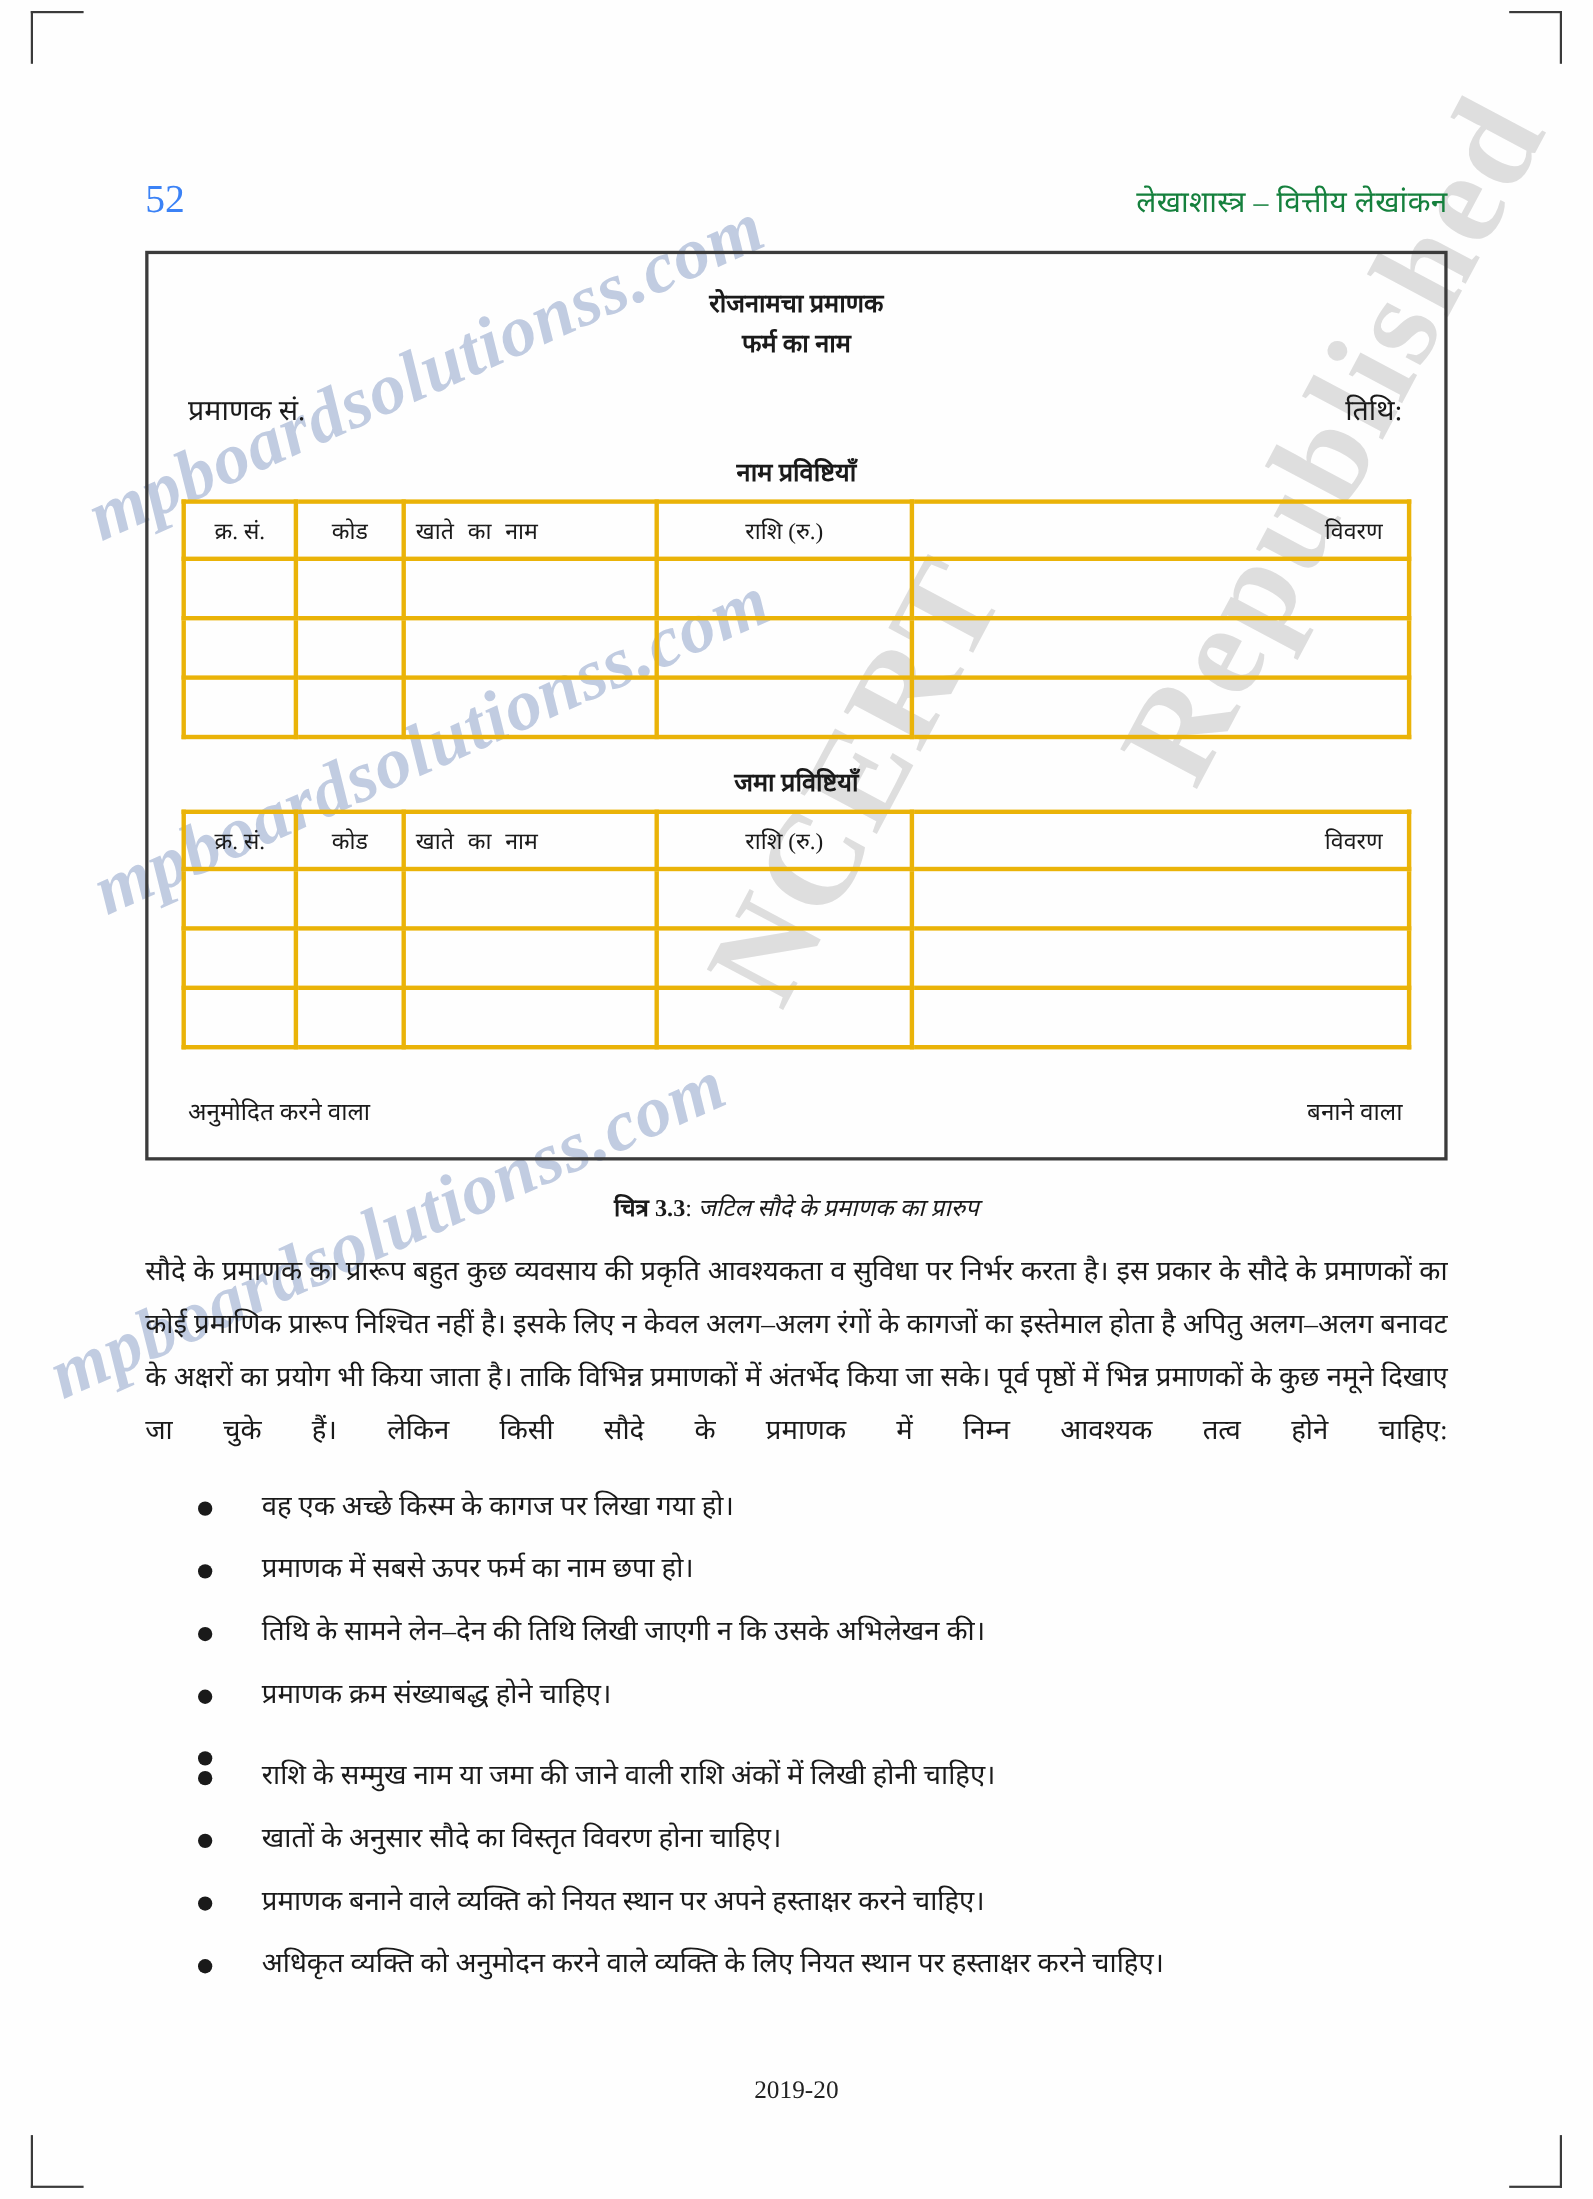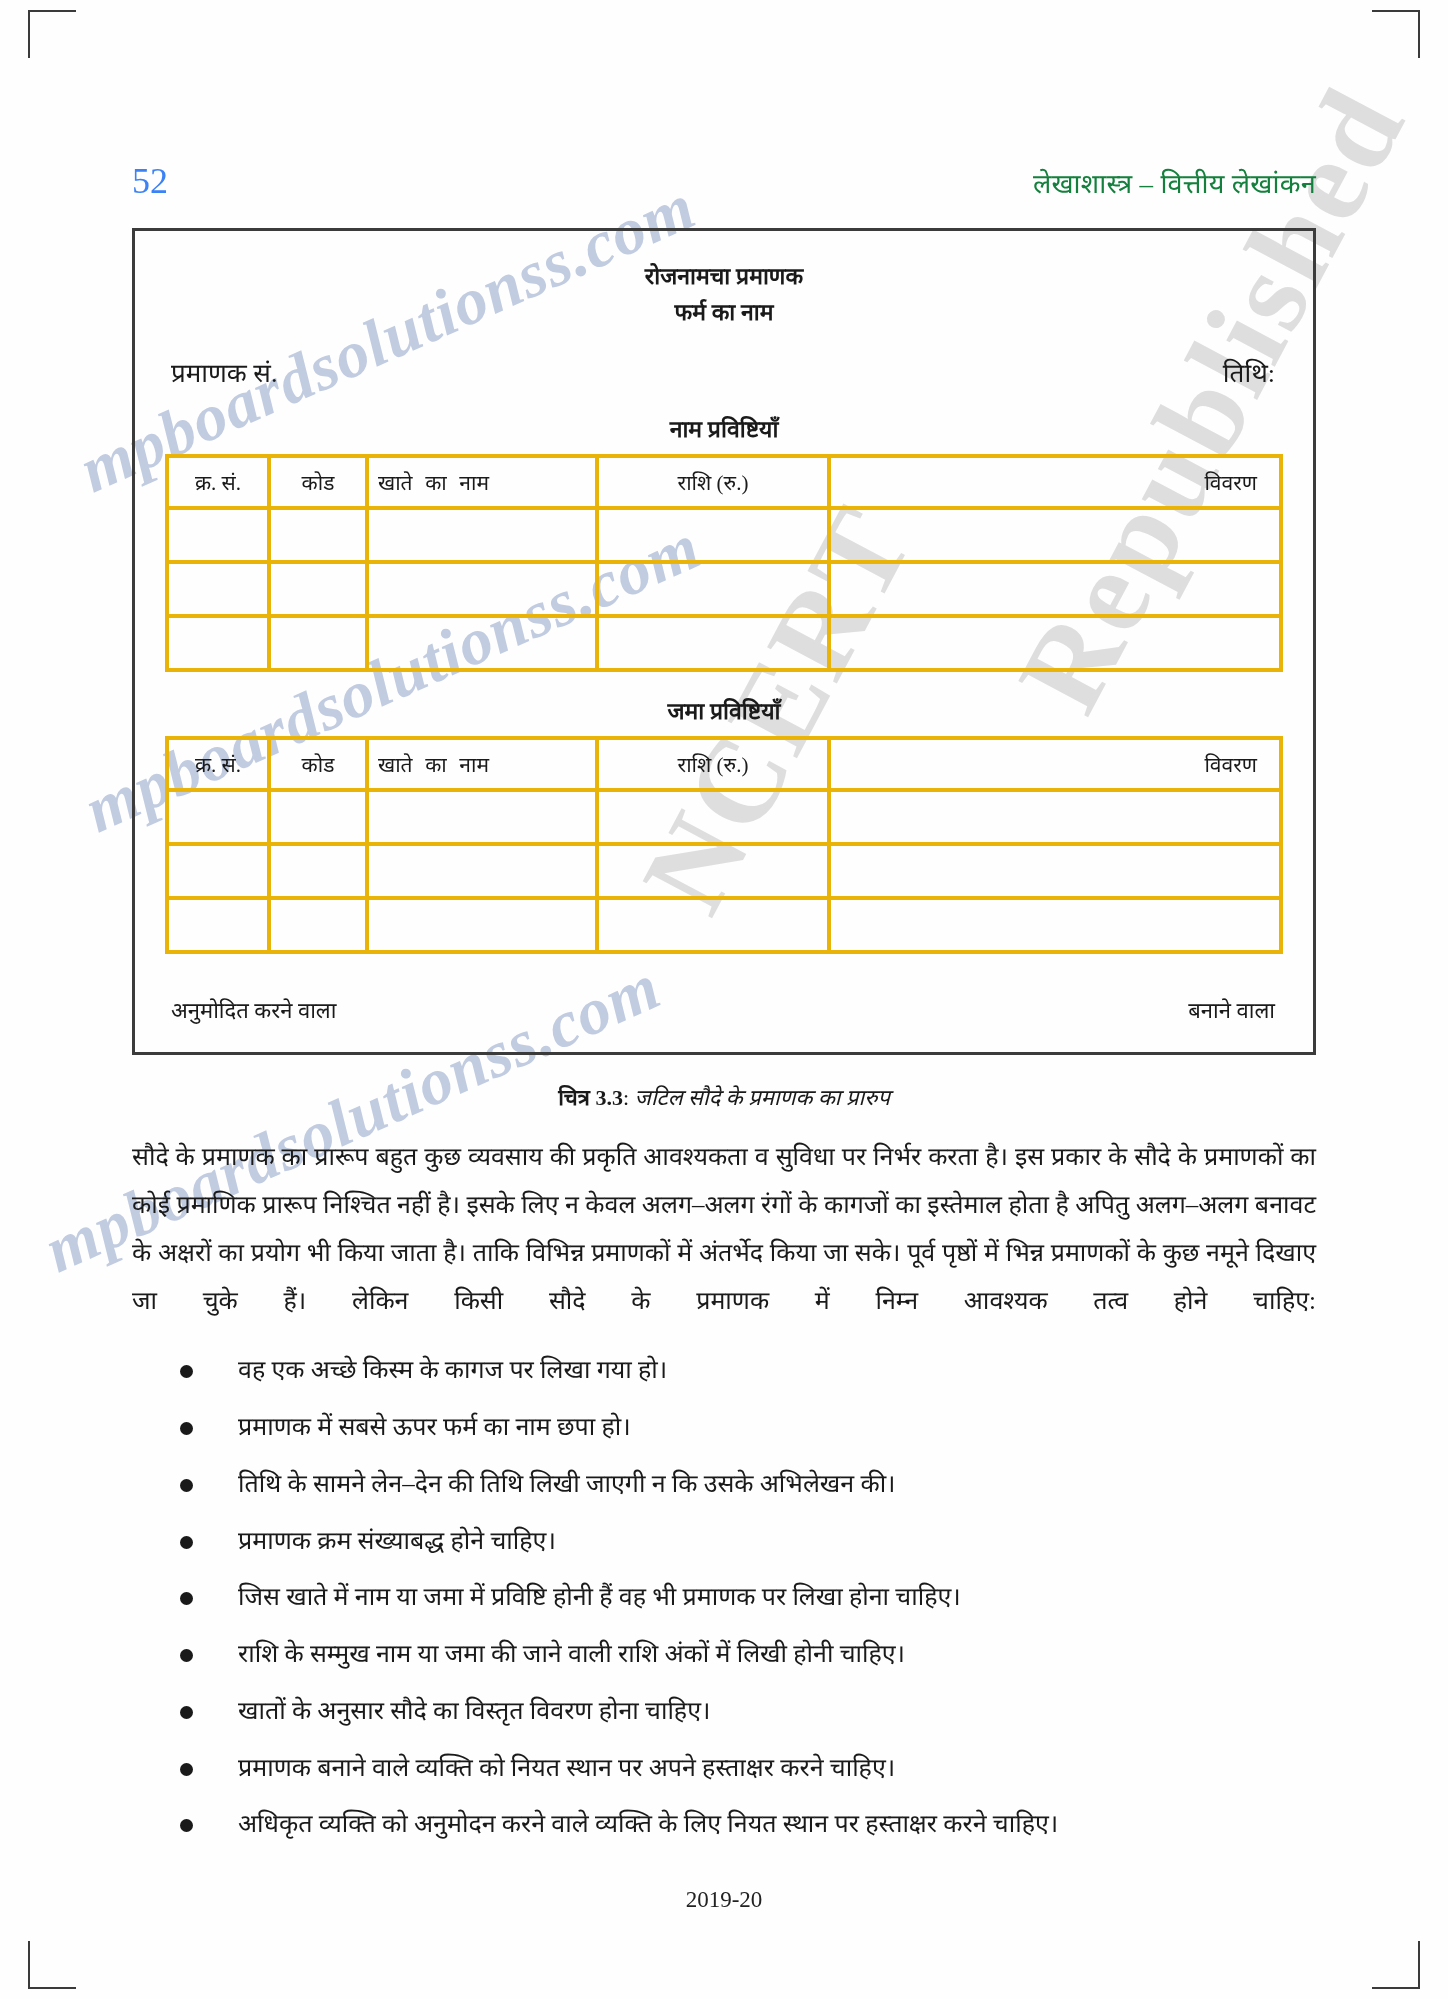--- a/index.html
+++ b/index.html
@@ -318,21 +318,21 @@
       <b>चित्र 3.3</b><span>: </span><i>जटिल सौदे के प्रमाणक का प्रारुप</i>
     </div>
 
     <p class="body-para">सौदे के प्रमाणक का प्रारूप बहुत कुछ व्यवसाय की प्रकृति आवश्यकता व सुविधा पर निर्भर करता है। इस प्रकार के सौदे के प्रमाणकों का कोई प्रमाणिक प्रारूप निश्चित नहीं है। इसके लिए न केवल अलग–अलग रंगों के कागजों का इस्तेमाल होता है अपितु अलग–अलग बनावट के अक्षरों का प्रयोग भी किया जाता है। ताकि विभिन्न प्रमाणकों में अंतर्भेद किया जा सके। पूर्व पृष्ठों में भिन्न प्रमाणकों के कुछ नमूने दिखाए जा चुके हैं। लेकिन किसी सौदे के प्रमाणक में निम्न आवश्यक तत्व होने चाहिए:</p>
 
     <ul class="points">
       <li><span class="dot"></span><span>वह एक अच्छे किस्म के कागज पर लिखा गया हो।</span></li>
       <li><span class="dot"></span><span>प्रमाणक में सबसे ऊपर फर्म का नाम छपा हो।</span></li>
       <li><span class="dot"></span><span>तिथि के सामने लेन–देन की तिथि लिखी जाएगी न कि उसके अभिलेखन की।</span></li>
       <li><span class="dot"></span><span>प्रमाणक क्रम संख्याबद्ध होने चाहिए।</span></li>
-      <li><span class="dot"></span><span>जिस खाते में नाम या जमा में प्रविष्टि होनी हैं वह भी प्रमाणक पर लिखा होना चाहिए।</span></li>
+      <li><span class="dot"></span></li>
       <li><span class="dot"></span><span>राशि के सम्मुख नाम या जमा की जाने वाली राशि अंकों में लिखी होनी चाहिए।</span></li>
       <li><span class="dot"></span><span>खातों के अनुसार सौदे का विस्तृत विवरण होना चाहिए।</span></li>
       <li><span class="dot"></span><span>प्रमाणक बनाने वाले व्यक्ति को नियत स्थान पर अपने हस्ताक्षर करने चाहिए।</span></li>
       <li><span class="dot"></span><span>अधिकृत व्यक्ति को अनुमोदन करने वाले व्यक्ति के लिए नियत स्थान पर हस्ताक्षर करने चाहिए।</span></li>
     </ul>
 
   </div>
 
   <div class="footer-year">2019-20</div>
 

